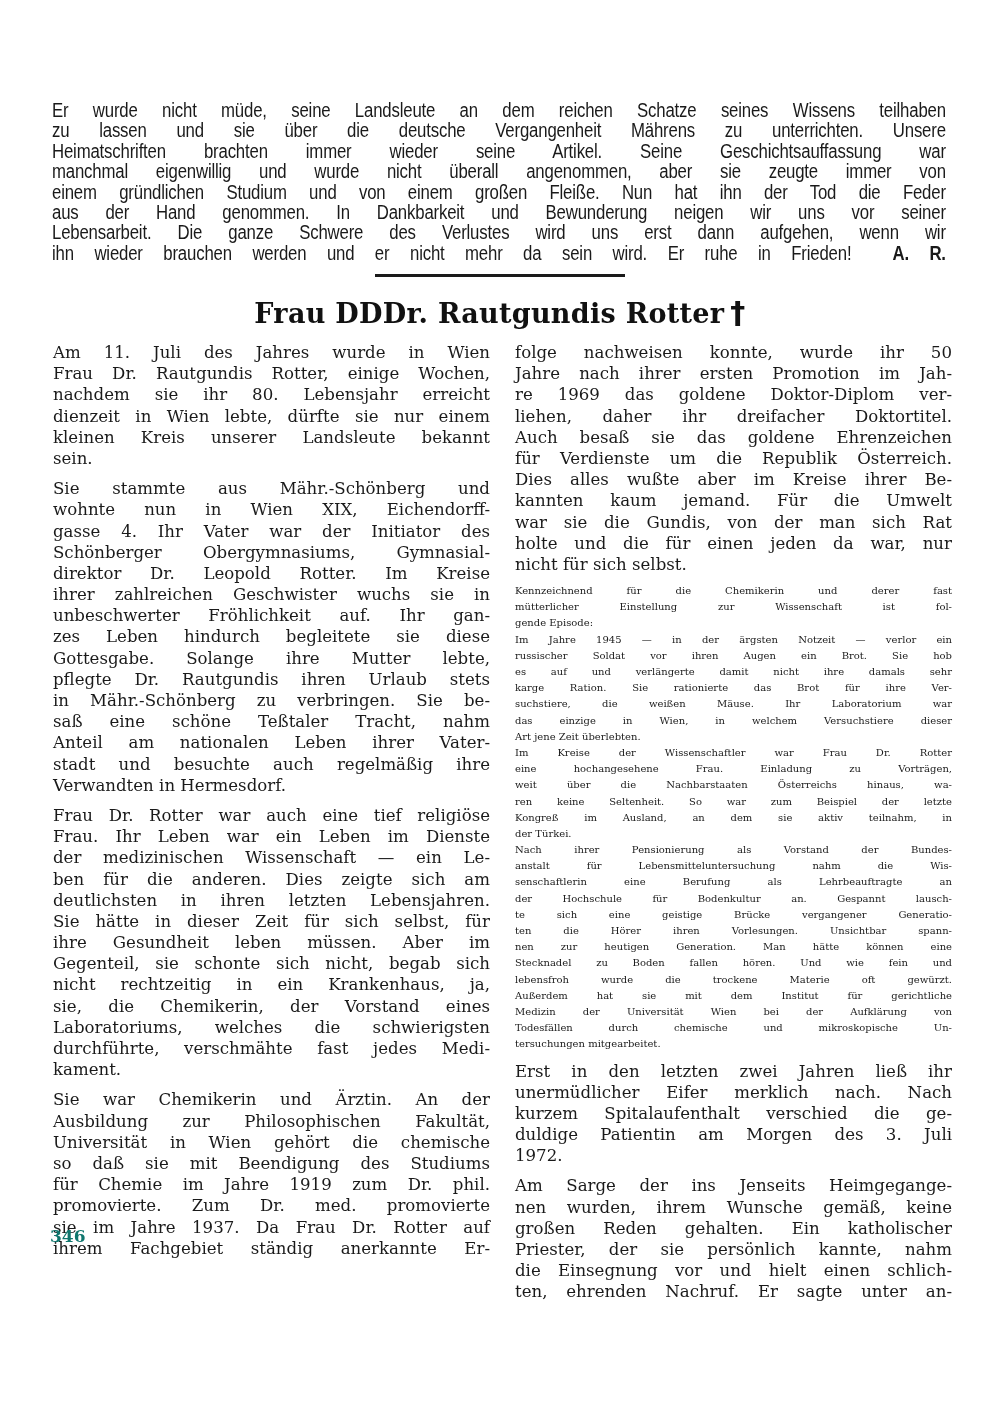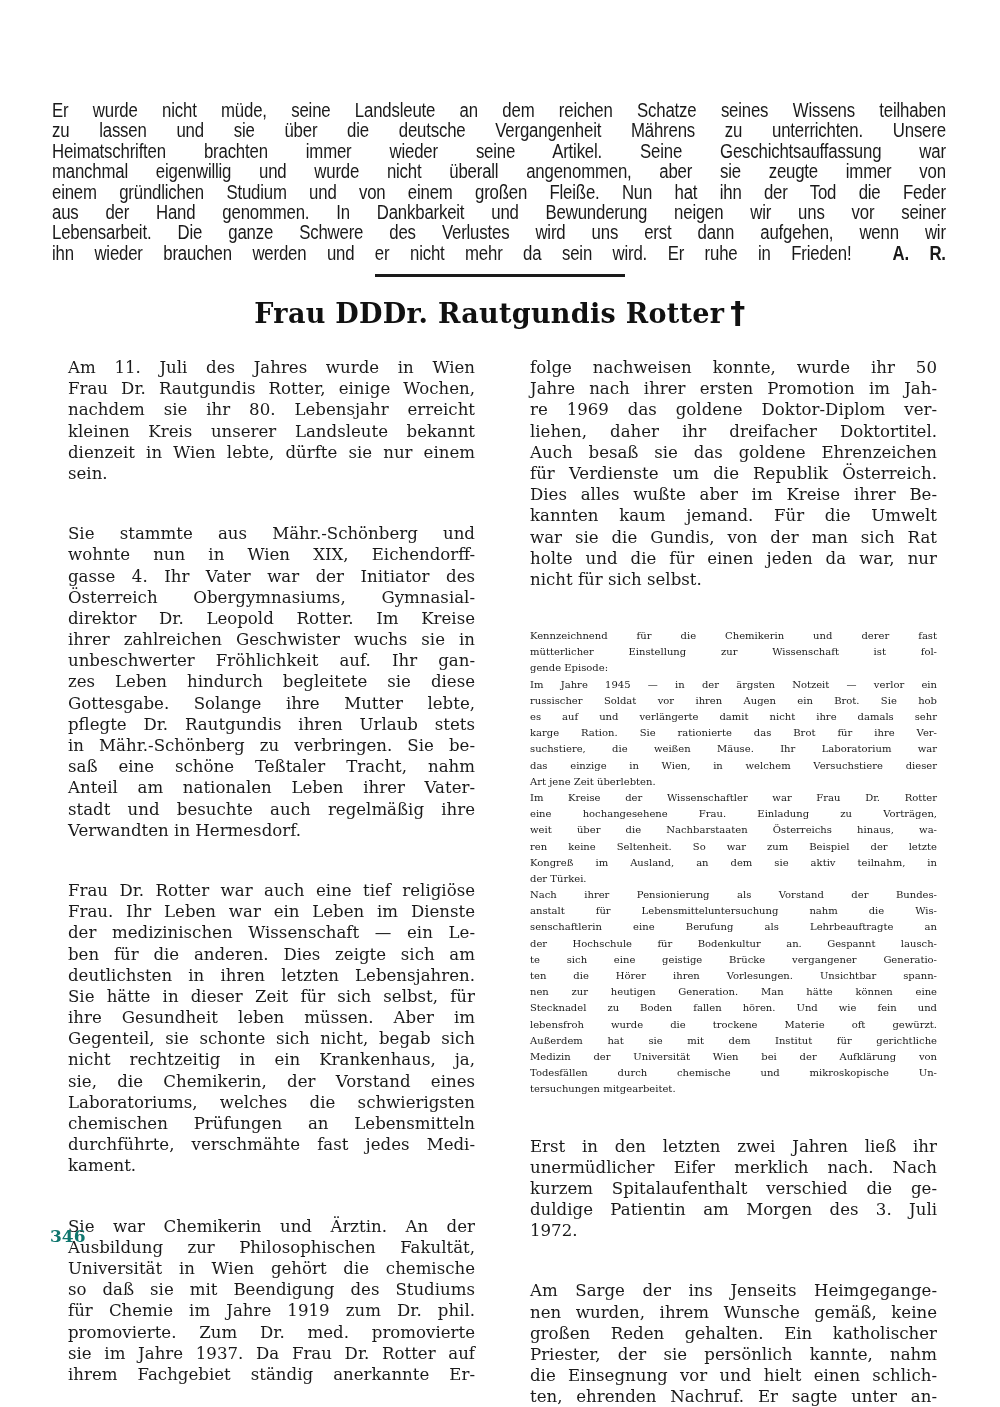--- a/index.html
+++ b/index.html
@@ -15,21 +15,21 @@
   .rule { position: absolute; left: 375px; top: 274px; width: 250px; height: 3px; background: #1a1a1a; }
 
   .title { position: absolute; left: 0; top: 295px; width: 1000px; text-align: center; font-family: "DejaVu Serif", serif; font-weight: bold; font-size: 27px; letter-spacing: 0.3px; color: #111; }
   .title .cross { font-family: "DejaVu Sans", sans-serif; font-weight: bold; margin-left: 6px; font-size: 30px; }
 
   
   .col { position: absolute; font-family: "DejaVu Serif", serif; font-size: 16.6px; color: #1a1a1a; }
   .col-left { left: 53px; top: 342px; width: 437px; }
   .col-right { left: 515px; top: 342px; width: 437px; }
 
-  .para { margin: 15px; }
+  .para { margin: 0; }
   .para .ln { display: block; height: 21.2px; line-height: 21.2px; white-space: nowrap; text-align: justify; text-align-last: justify; }
   .para .ln.end { text-align-last: left; }
   .gap { height: 9px; }
 
   .small { font-family: "DejaVu Serif", serif; font-size: 10px; }
   .small .ln { height: 16.2px; line-height: 16.2px; }
   .small-gap { height: 8px; }
 
   .pageno { position: absolute; left: 50px; top: 1226px; font-family: "DejaVu Serif", serif; font-size: 17px; font-weight: bold; color: #0f766e; }
 </style>
@@ -53,30 +53,30 @@
 
   <div class="title">
     <span>Frau DDDr. Rautgundis Rotter</span><span class="cross">†</span>
   </div>
 
   <div class="col col-left">
     <div class="para">
       <span class="ln">Am 11. Juli des Jahres wurde in Wien</span>
       <span class="ln">Frau Dr. Rautgundis Rotter, einige Wochen,</span>
       <span class="ln">nachdem sie ihr 80. Lebensjahr erreicht</span>
+      <span class="ln">dienzeit in Wien lebte, dürfte sie nur einem</span>
       <span class="ln">kleinen Kreis unserer Landsleute bekannt</span>
-      <span class="ln">dienzeit in Wien lebte, dürfte sie nur einem</span>
       <span class="ln end">sein.</span>
     </div>
     <div class="gap"></div>
     <div class="para">
       <span class="ln">Sie stammte aus Mähr.-Schönberg und</span>
       <span class="ln">wohnte nun in Wien XIX, Eichendorff-</span>
       <span class="ln">gasse 4. Ihr Vater war der Initiator des</span>
-      <span class="ln">Österreich Obergymnasiums, Gymnasial-</span>
+      <span class="ln">Schönberger Obergymnasiums, Gymnasial-</span>
       <span class="ln">direktor Dr. Leopold Rotter. Im Kreise</span>
       <span class="ln">ihrer zahlreichen Geschwister wuchs sie in</span>
       <span class="ln">unbeschwerter Fröhlichkeit auf. Ihr gan-</span>
       <span class="ln">zes Leben hindurch begleitete sie diese</span>
       <span class="ln">Gottesgabe. Solange ihre Mutter lebte,</span>
       <span class="ln">pflegte Dr. Rautgundis ihren Urlaub stets</span>
       <span class="ln">in Mähr.-Schönberg zu verbringen. Sie be-</span>
       <span class="ln">saß eine schöne Teßtaler Tracht, nahm</span>
       <span class="ln">Anteil am nationalen Leben ihrer Vater-</span>
       <span class="ln">stadt und besuchte auch regelmäßig ihre</span>
@@ -88,21 +88,20 @@
       <span class="ln">Frau. Ihr Leben war ein Leben im Dienste</span>
       <span class="ln">der medizinischen Wissenschaft — ein Le-</span>
       <span class="ln">ben für die anderen. Dies zeigte sich am</span>
       <span class="ln">deutlichsten in ihren letzten Lebensjahren.</span>
       <span class="ln">Sie hätte in dieser Zeit für sich selbst, für</span>
       <span class="ln">ihre Gesundheit leben müssen. Aber im</span>
       <span class="ln">Gegenteil, sie schonte sich nicht, begab sich</span>
       <span class="ln">nicht rechtzeitig in ein Krankenhaus, ja,</span>
       <span class="ln">sie, die Chemikerin, der Vorstand eines</span>
       <span class="ln">Laboratoriums, welches die schwierigsten</span>
-      <span class="ln">chemischen Prüfungen an Lebensmitteln</span>
       <span class="ln">durchführte, verschmähte fast jedes Medi-</span>
       <span class="ln end">kament.</span>
     </div>
     <div class="gap"></div>
     <div class="para">
       <span class="ln">Sie war Chemikerin und Ärztin. An der</span>
       <span class="ln">Ausbildung zur Philosophischen Fakultät,</span>
       <span class="ln">Universität in Wien gehört die chemische</span>
       <span class="ln">so daß sie mit Beendigung des Studiums</span>
       <span class="ln">für Chemie im Jahre 1919 zum Dr. phil.</span>

